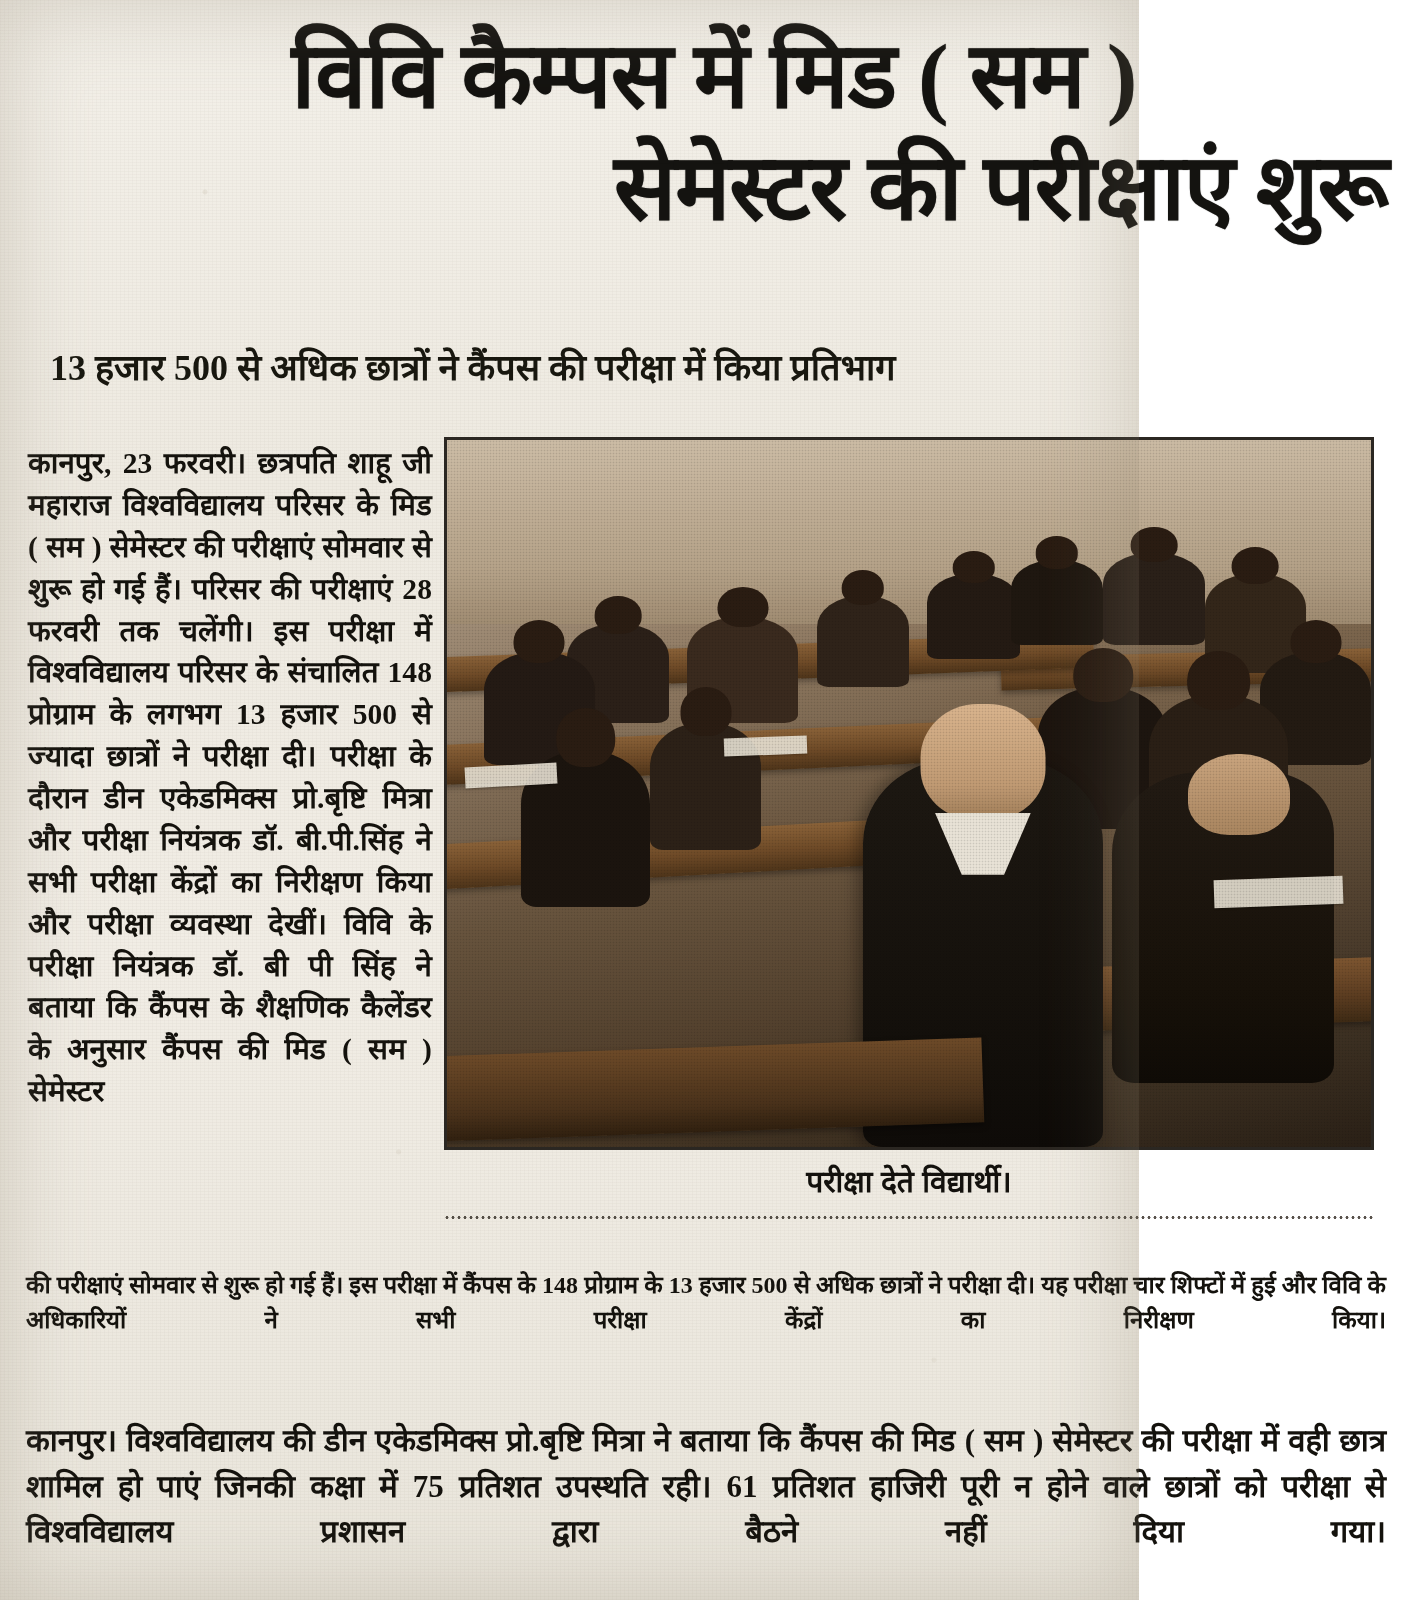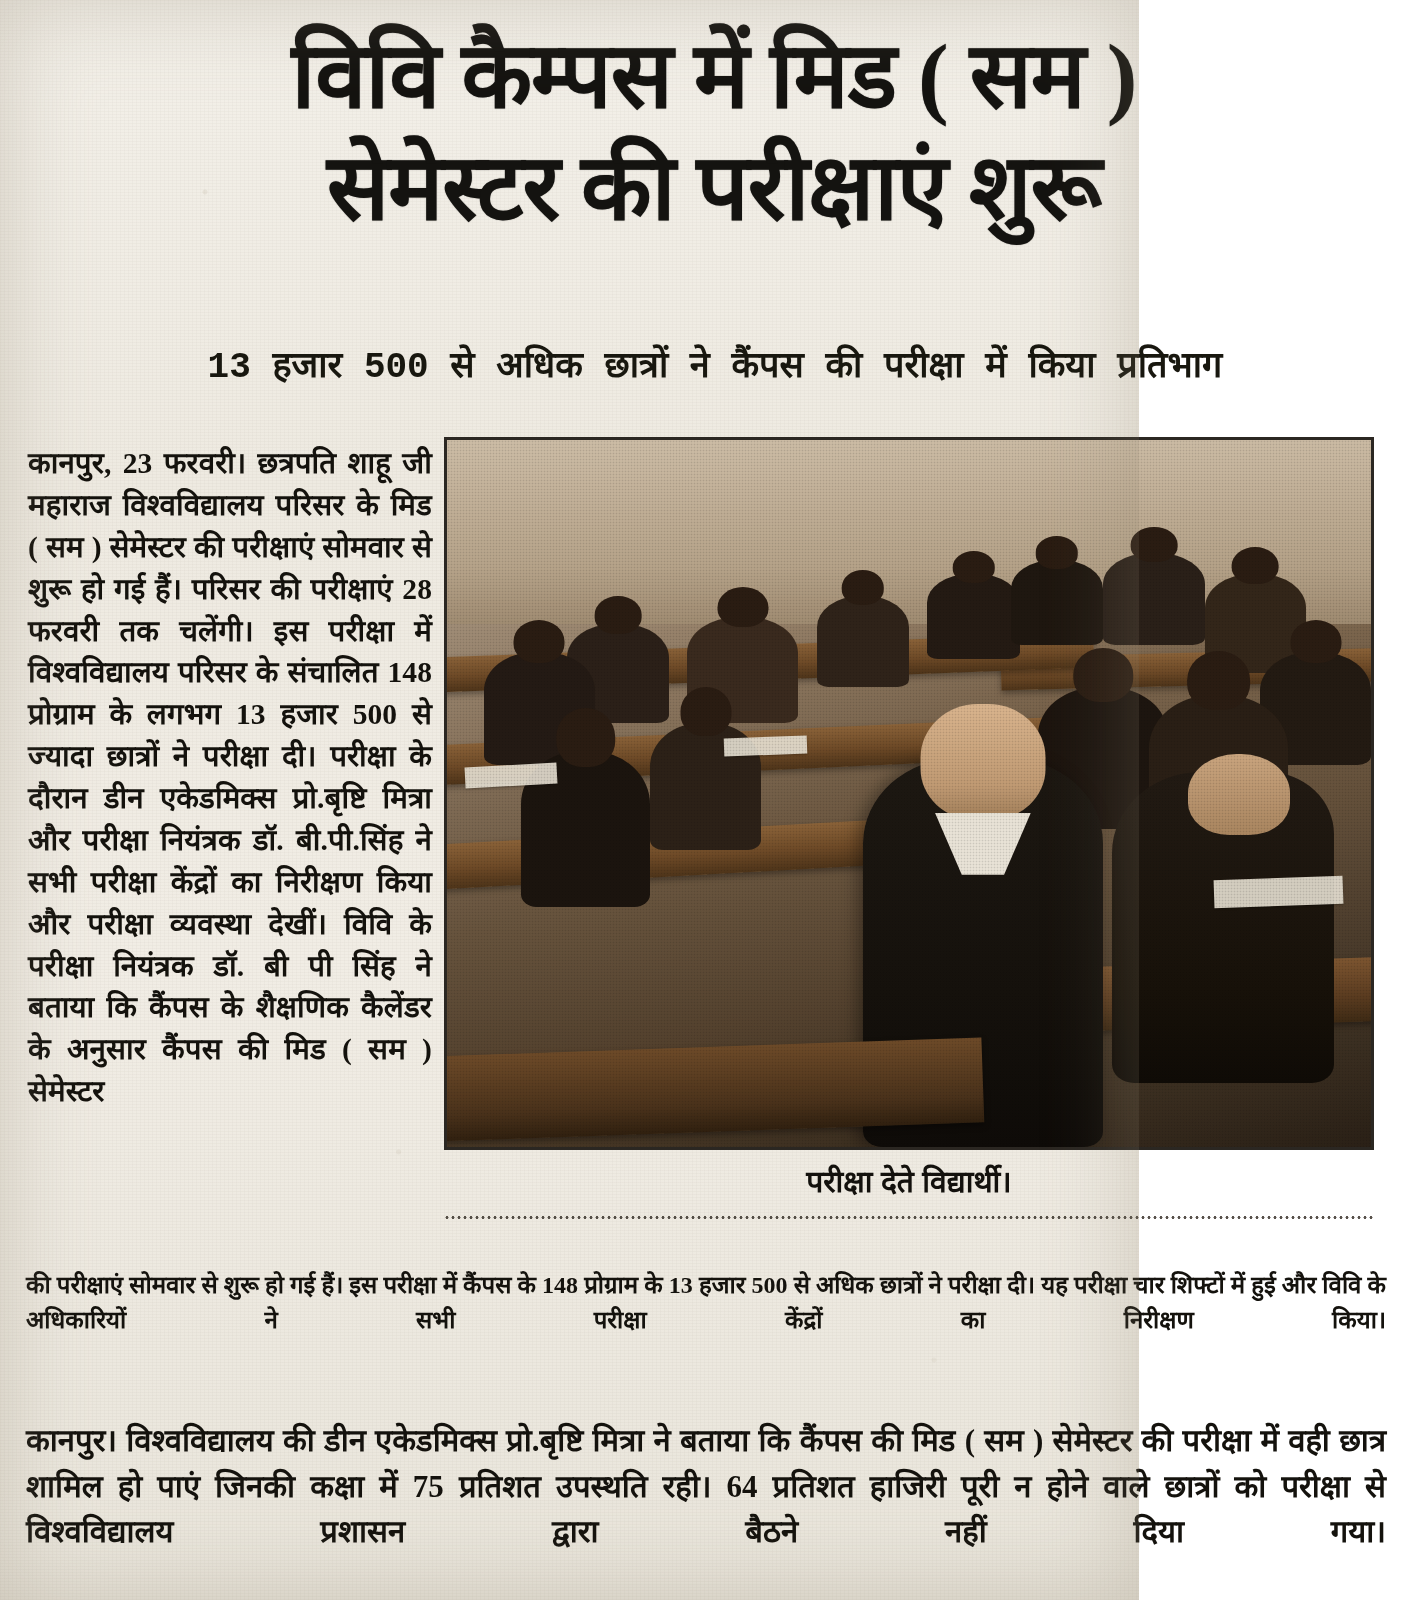--- a/index.html
+++ b/index.html
@@ -45,29 +45,28 @@
     text-align: center;
     font-family: "Liberation Serif", serif;
     font-weight: bold;
     font-size: 92px;
     line-height: 1.28;
     letter-spacing: -1px;
     color: #141310;
     text-shadow: 0 0 1px rgba(20,19,16,0.55);
   }
   .headline .l1 { display: block; }
-  .headline .l2 { display: block; margin-top: -6px; }
+  .headline .l2 { display: block; margin-top: -6px; text-align: right; }
 
   .subhead {
     position: absolute;
     left: 50px;
     top: 345px;
     width: 1330px;
-    text-align: center;
-    font-family: Liberation Mono, monospace;
+    font-family: Liberation Serif, serif;
     font-weight: bold;
     font-size: 36px;
     line-height: 1.3;
     color: #18170f;
   }
 
   .body-col {
     position: absolute;
     left: 28px;
     top: 443px;
@@ -332,16 +331,16 @@
     </div>
   </div>
 
   <div class="caption">परीक्षा देते विद्यार्थी।</div>
 
   <div class="rule"></div>
 
   <div class="runon">की परीक्षाएं सोमवार से शुरू हो गई हैं। इस परीक्षा में कैंपस के 148 प्रोग्राम के 13 हजार 500 से अधिक छात्रों ने परीक्षा दी। यह परीक्षा चार शिफ्टों में हुई और विवि के अधिकारियों ने सभी परीक्षा केंद्रों का निरीक्षण किया।</div>
 
 
-  <div class="lastpara">कानपुर। विश्वविद्यालय की डीन एकेडमिक्स प्रो.बृष्टि मित्रा ने बताया कि कैंपस की मिड ( सम ) सेमेस्टर की परीक्षा में वही छात्र शामिल हो पाएं जिनकी कक्षा में 75 प्रतिशत उपस्थति रही। 64 प्रतिशत हाजिरी पूरी न होने वाले छात्रों को परीक्षा से विश्वविद्यालय प्रशासन द्वारा बैठने नहीं दिया गया।</div>
+  <div class="lastpara">कानपुर। विश्वविद्यालय की डीन एकेडमिक्स प्रो.बृष्टि मित्रा ने बताया कि कैंपस की मिड ( सम ) सेमेस्टर की परीक्षा में वही छात्र शामिल हो पाएं जिनकी कक्षा में 75 प्रतिशत उपस्थति रही। 61 प्रतिशत हाजिरी पूरी न होने वाले छात्रों को परीक्षा से विश्वविद्यालय प्रशासन द्वारा बैठने नहीं दिया गया।</div>
 
   <div class="edge-shadow"></div>
 </div>
 
 </body></html>

